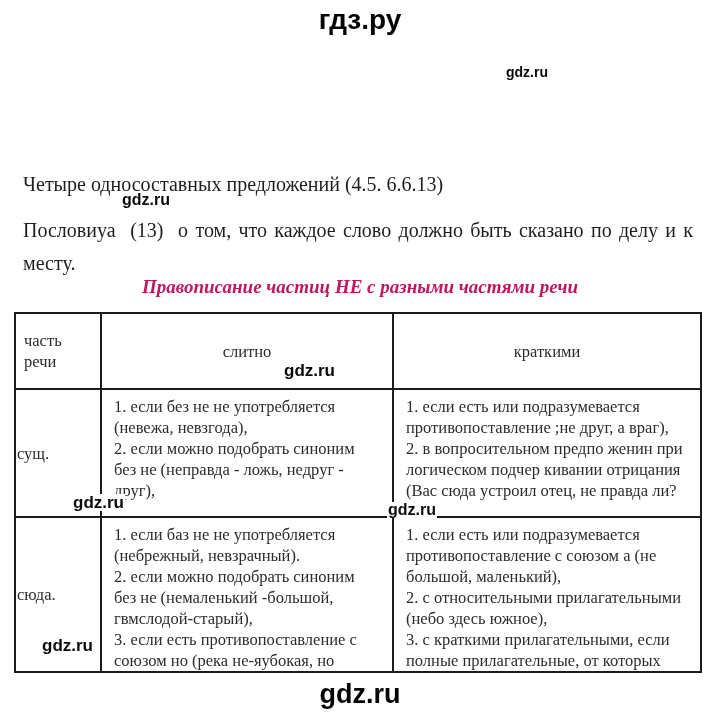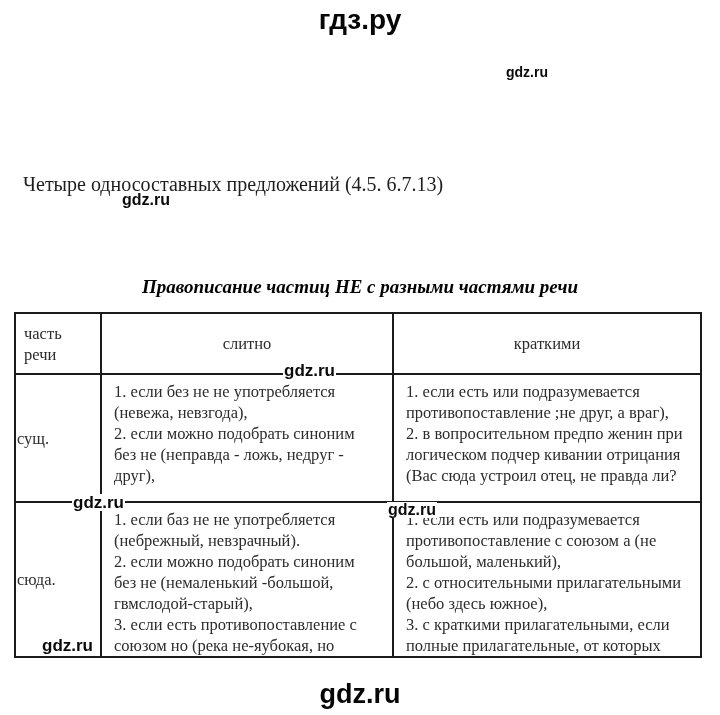--- a/index.html
+++ b/index.html
@@ -36,41 +36,41 @@
   .line-four { position: absolute; left: 23px; top: 168px; font-size: 20px; line-height: 33px; color:#1e1e1e; white-space: nowrap; }
   .para-proverb { top: 214px; }
   .table-title {
     position: absolute;
     top: 276px; left: 0;
     width: 100%;
     text-align: center;
     font-weight: bold;
     font-style: italic;
     font-size: 19px;
-    color: #000000;
+    color: #be185d;
   }
   table.ne-table {
     position: absolute;
     left: 14px; top: 312px;
     border-collapse: collapse;
     table-layout: fixed;
     width: 686px;
   }
   table.ne-table td {
     border: 2px solid #1b1b1b;
     font-size: 16.5px;
     line-height: 21px;
     color: #2c2c2c;
     white-space: pre-line;
     overflow: hidden;
   }
   .col-part  { width: 86px; }
   .col-slit  { width: 292px; }
   .col-razd  { width: 308px; }
-  tr.hdr-row  { height: 61px; }
+  tr.hdr-row  { height: 76px; }
   tr.row-1    { height: 128px; }
   tr.row-2    { height: 155px; }
   td.part-hdr { vertical-align: middle; padding-left: 8px; }
   td.mode-hdr { text-align: center; vertical-align: middle; }
   td.part-cell { vertical-align: middle; }
   td.rule-cell { vertical-align: top; padding: 6px 16px 0 12px; }
   .wm {
     position: absolute;
     font-family: "Liberation Sans", sans-serif;
     font-weight: bold;
@@ -97,22 +97,23 @@
   }
 </style>
 </head>
 <body>
 
 <div class="page">
 
   <div class="site-header">гдз.ру</div>
 
 
-  <div class="line-four">Четыре односоставных предложений (4.5. 6.7.13)</div>
+  <div class="line-four">Четыре односоставных предложений (4.5. 6.6.13)</div>
 
+  <div class="para para-proverb">Пословиуа &nbsp;(13) &nbsp;о том, что каждое слово должно быть сказано по делу и к месту.</div>
 
   <div class="table-title">Правописание частиц НЕ с разными частями речи</div>
 
   <table class="ne-table">
     <colgroup>
       <col class="col-part">
       <col class="col-slit">
       <col class="col-razd">
     </colgroup>
     <tbody>

